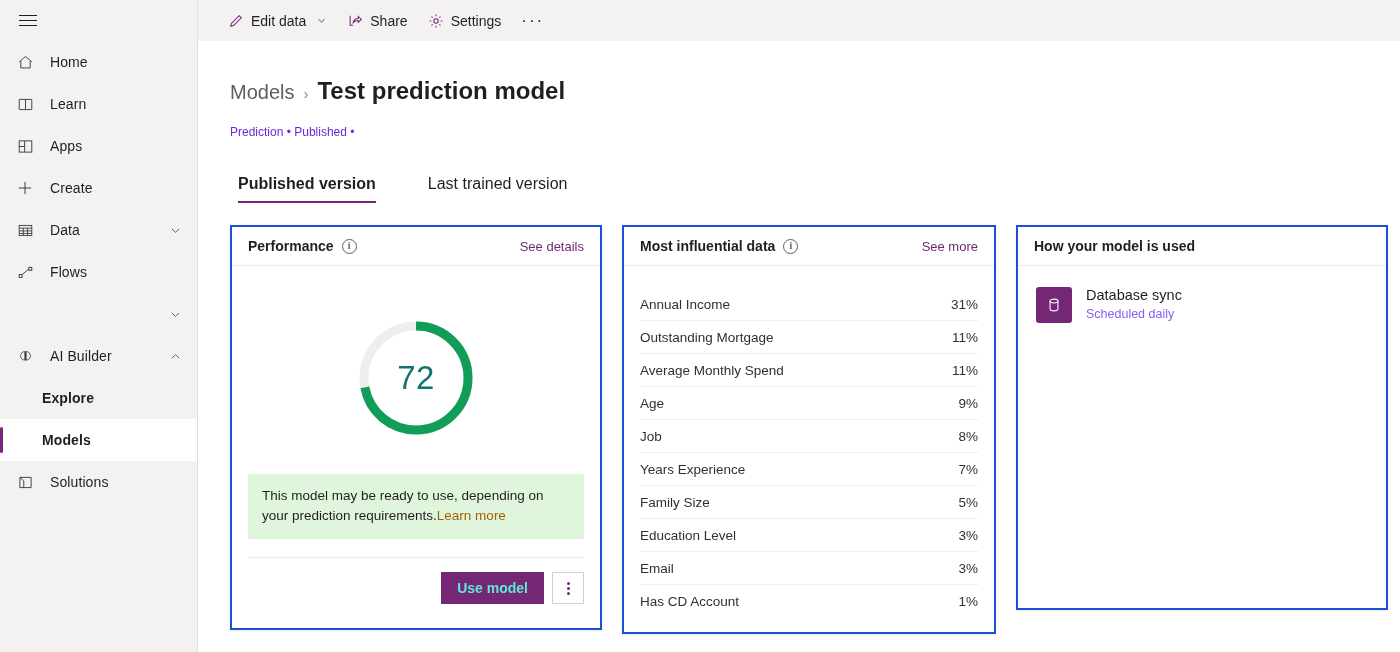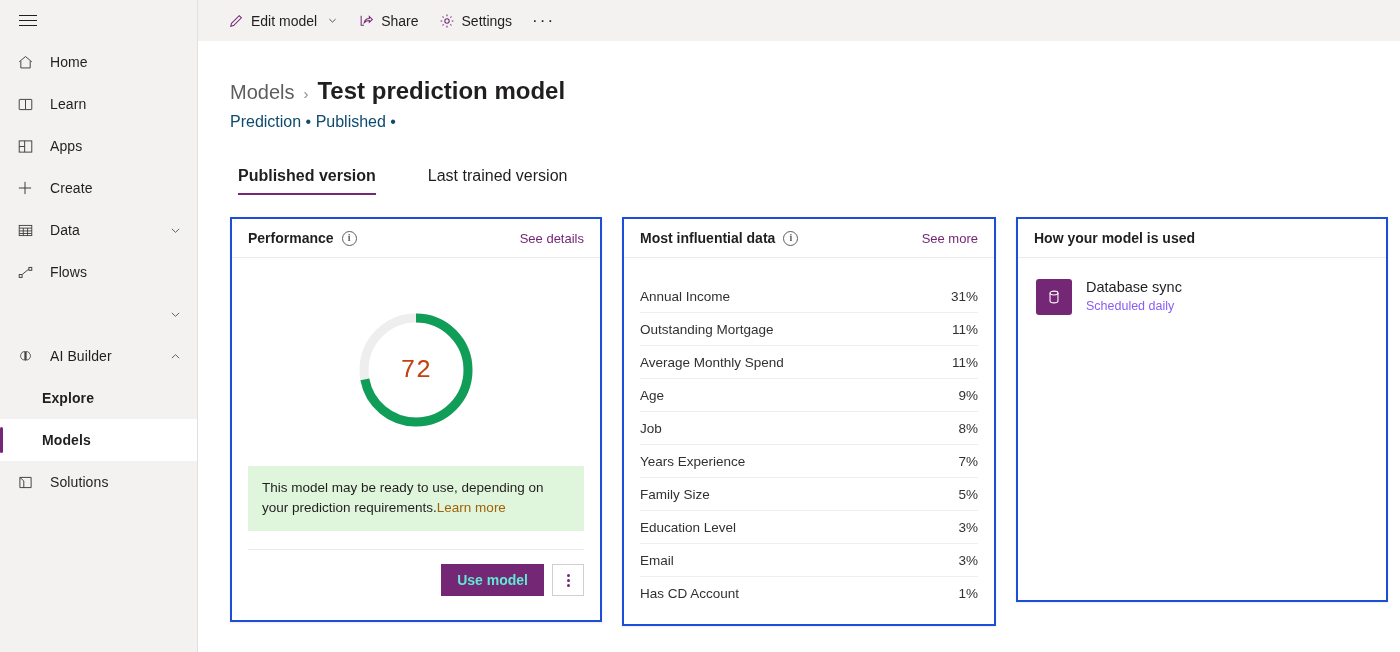--- a/index.html
+++ b/index.html
@@ -124,23 +124,23 @@
     font-size: 20px;
   }
   .bc-link {
     color: #605e5c;
     font-size: 20px;
     cursor: pointer;
   }
   .bc-sep { color: #8a8886; font-size: 15px; }
   .bc-current { color: #201f1e; font-size: 24px; font-weight: 700; }
   .subtitle {
-    margin-top: 8px;
-    font-size: 16px;
-    color: #0c4a6e;
+    margin-top: 20px;
+    font-size: 12px;
+    color: #6d28d9;
   }
 
   .tabs {
     margin-top: 32px;
     display: flex;
     gap: 0px;
     align-items: flex-end;
   }
   .tab {
     position: relative;
@@ -204,23 +204,22 @@
   
   .perf-body { padding: 16px 16px 10px 16px; }
   .gauge-wrap {
     height: 192px;
     display: flex; align-items: center; justify-content: center;
   }
   .gauge { position: relative; width: 120px; height: 120px; }
   .gauge .score {
     position: absolute; inset: 0;
     display: flex; align-items: center; justify-content: center;
-    font-size: 25px; color: #c2410c;
+    font-size: 33px; color: #0f766e;
     letter-spacing: .5px;
-    font-family: Liberation Mono, monospace;
   }
   .notice {
     background: #dff6dd;
     padding: 12px 14px 13px 14px;
     font-size: 13.5px;
     color: #201f1e;
     line-height: 20px;
   }
   .notice a { color: #a16207; text-decoration: none; cursor: pointer; margin-left: 0;}
   .perf-foot {
@@ -414,21 +413,21 @@
 
   <div class="main">
 
     <div class="cmdbar">
       <div class="cmd">
         <span class="ci">
           <svg width="15" height="15" viewBox="0 0 16 16" fill="none" stroke="#742774" stroke-width="1.1">
             <path d="M2.6 11.1 10.9 2.8l2.3 2.3 -8.3 8.3 -3 .7z"></path>
           </svg>
         </span>
-        <span>Edit model</span>
+        <span>Edit data</span>
         <span class="cd">
           <svg width="11" height="11" viewBox="0 0 16 16" fill="none" stroke="#323130" stroke-width="1.2">
               <path d="M3.5 6 8 10.3 12.5 6"></path>
             </svg>
         </span>
       </div>
 
       <div class="cmd">
         <span class="ci">
           <svg width="15" height="15" viewBox="0 0 16 16" fill="none" stroke="#742774" stroke-width="1.1">

